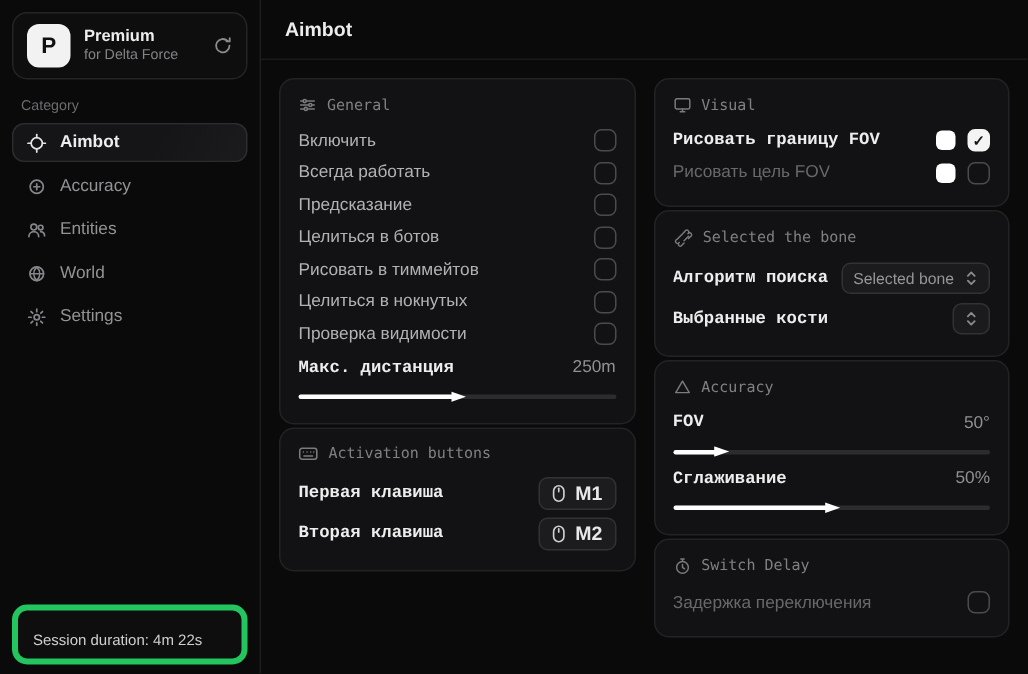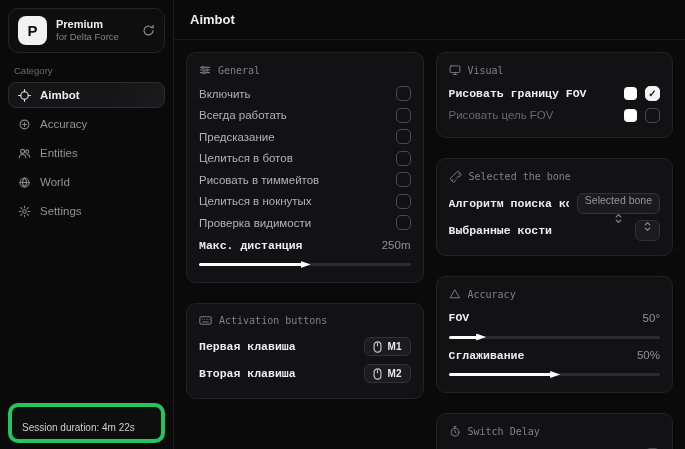--- a/index.html
+++ b/index.html
@@ -66,21 +66,21 @@
   .page-header {
     height:40px; flex-shrink:0; display:flex; align-items:center;
     padding:0 16px; border-bottom:1px solid #1a1a1c;
   }
   .page-title { font-size:13px; font-weight:700; color:#ededee; }
 
   .content {
     flex:1; display:grid; grid-template-columns:1fr 1fr;
     gap:12px; padding:12px; align-items:start;
   }
-  .col { display:flex; flex-direction:column; gap:20px; min-width:0; }
+  .col { display:flex; flex-direction:column; gap:2px; min-width:0; }
 
   .card {
     background:#121214; border:1px solid #232326; border-radius:10px;
     padding:9px 12px 11px;
   }
   .chead {
     display:flex; align-items:center; gap:7px;
     font-family:"DejaVu Sans Mono", monospace;
     font-size:10px; color:#808084; margin:2px 0 7px;
   }
@@ -124,30 +124,30 @@
   }
   .slider .thumb {
     position:absolute; right:-8px; top:50%; transform:translateY(-50%);
     width:10px; height:9px; background:#fff;
     clip-path:polygon(0 12%, 100% 50%, 0 88%);
   }
 
   .keybadge {
     display:flex; align-items:center; gap:6px;
     background:#1c1c1e; border:1px solid #323235; border-radius:6px;
-    padding:2.5px 8px; color:#e8e8e9; font-size:10px; font-weight:700;
+    padding:2.5px 8px; color:#e8e8e9; font-size:13px; font-weight:700;
     cursor:pointer; flex-shrink:0;
   }
   .keybadge .kicon { color:#cfcfd1; display:flex; }
 
   .dropdown {
     display:flex; align-items:center; gap:7px;
     background:#1b1b1d; border:1px solid #323235; border-radius:6px;
     height:21px; padding:0 7px; color:#96969a; font-size:10.5px;
-    cursor:pointer; flex-shrink:0; white-space:nowrap;flex-direction:column;
+    cursor:pointer; flex-shrink:0; white-space:nowrap;
   }
   .dropdown .dicon { color:#8a8a8e; display:flex; }
 </style>
 </head>
 <body>
 
 <div class="app">
 
   <aside class="sidebar">
 

